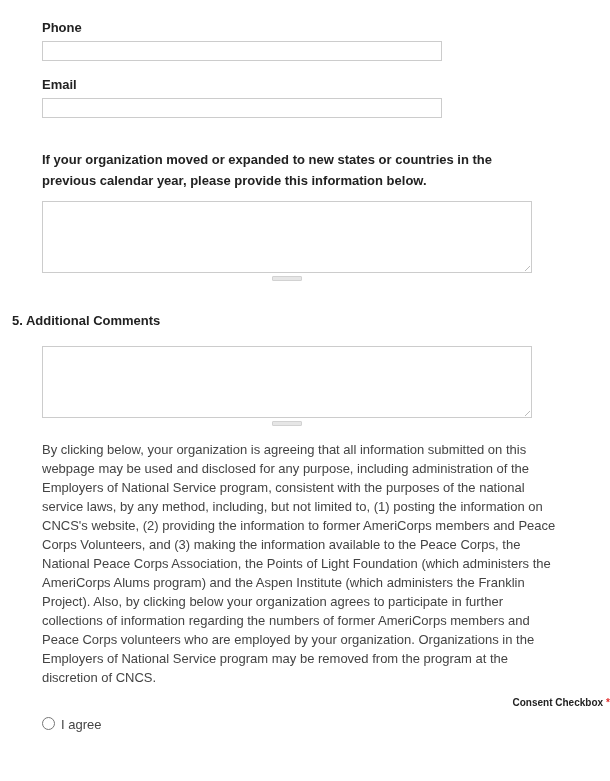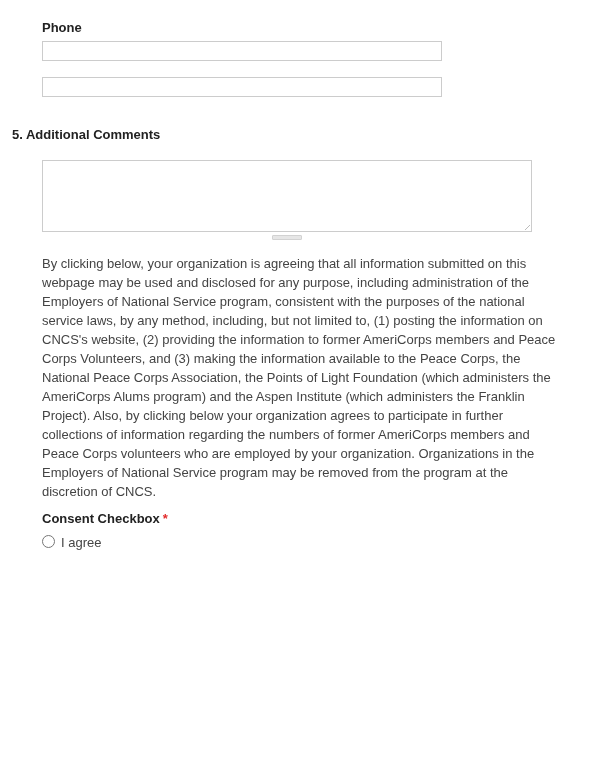--- a/index.html
+++ b/index.html
@@ -90,23 +90,24 @@
   }
   .legal-text {
     width: 516px;
     font-size: 13px;
     color: #444444;
     line-height: 19px;
     margin: 12px 0 0 42px;
   }
   .consent-label-row {
     margin: 10px 0 0 42px;
-    font-size: 13px;
+    font-size: 10px;
     font-weight: bold;
     color: #222222;
+    text-align: right;
   }
   .required-marker { color: #e22b2b; font-weight: bold; margin-left: 3px; }
   .radio-row {
     margin: 9px 0 0 42px;
     display: flex;
     align-items: flex-start;
     font-size: 13px;
     color: #444444;
   }
   .radio-row input[type="radio"] { margin: 0 6px 0 0; }
@@ -121,23 +122,34 @@
 <body>
 
 <div class="page">
 
   <div class="indent gap-phone">
     <label class="field-label">Phone</label>
     <input class="text-input" type="text" value="" style="">
   </div>
 
   <div class="indent gap-email">
+    <label class="field-label">Email</label>
     <input class="text-input" type="text" value="" style="">
   </div>
 
+  <div class="indent gap-question">
+    <div class="question-label">If your organization moved or expanded to new states or countries in the previous calendar year, please provide this information below.</div>
+    <div class="ta-wrap">
+      <textarea class="ta" style=""></textarea>
+      <div class="resize-corner"></div>
+    </div>
+    <div class="grippie">
+      <div class="grippie-bar"></div>
+    </div>
+  </div>
 
   <div class="gap-comments">
     <div class="section-label">5. Additional Comments</div>
   </div>
   <div class="indent gap-ta2">
     <div class="ta-wrap">
       <textarea class="ta" style=""></textarea>
       <div class="resize-corner"></div>
     </div>
     <div class="grippie">

